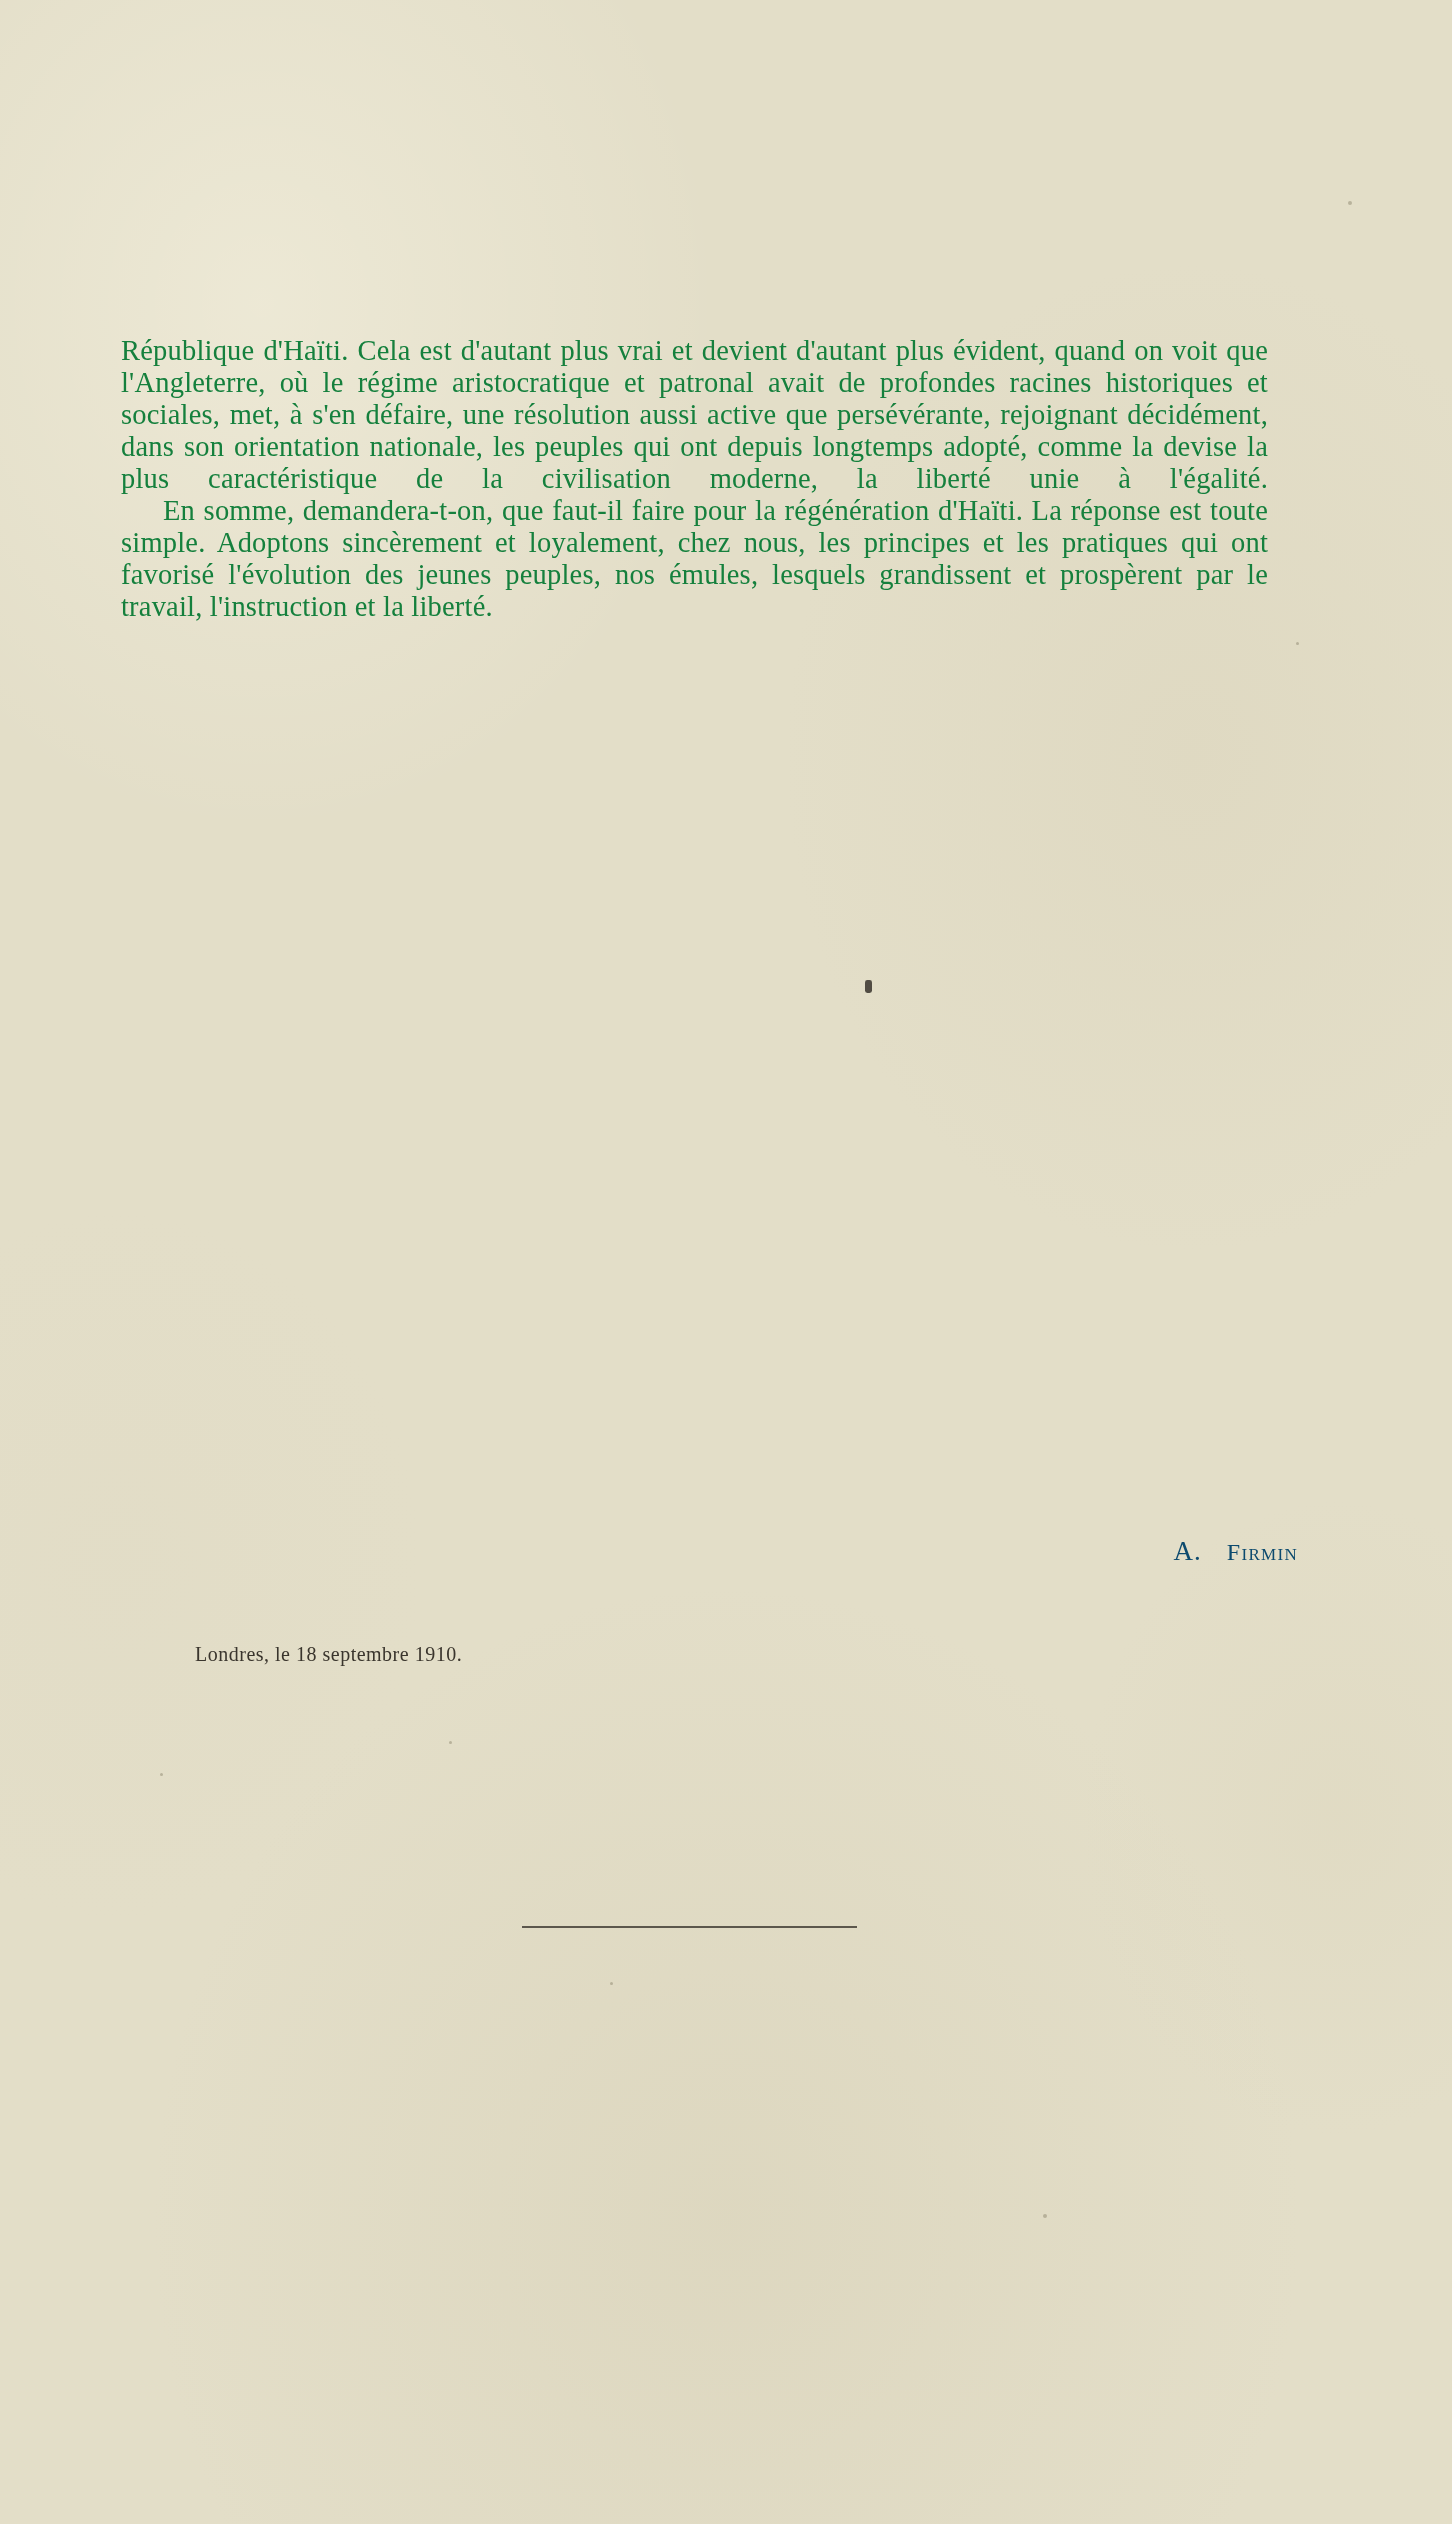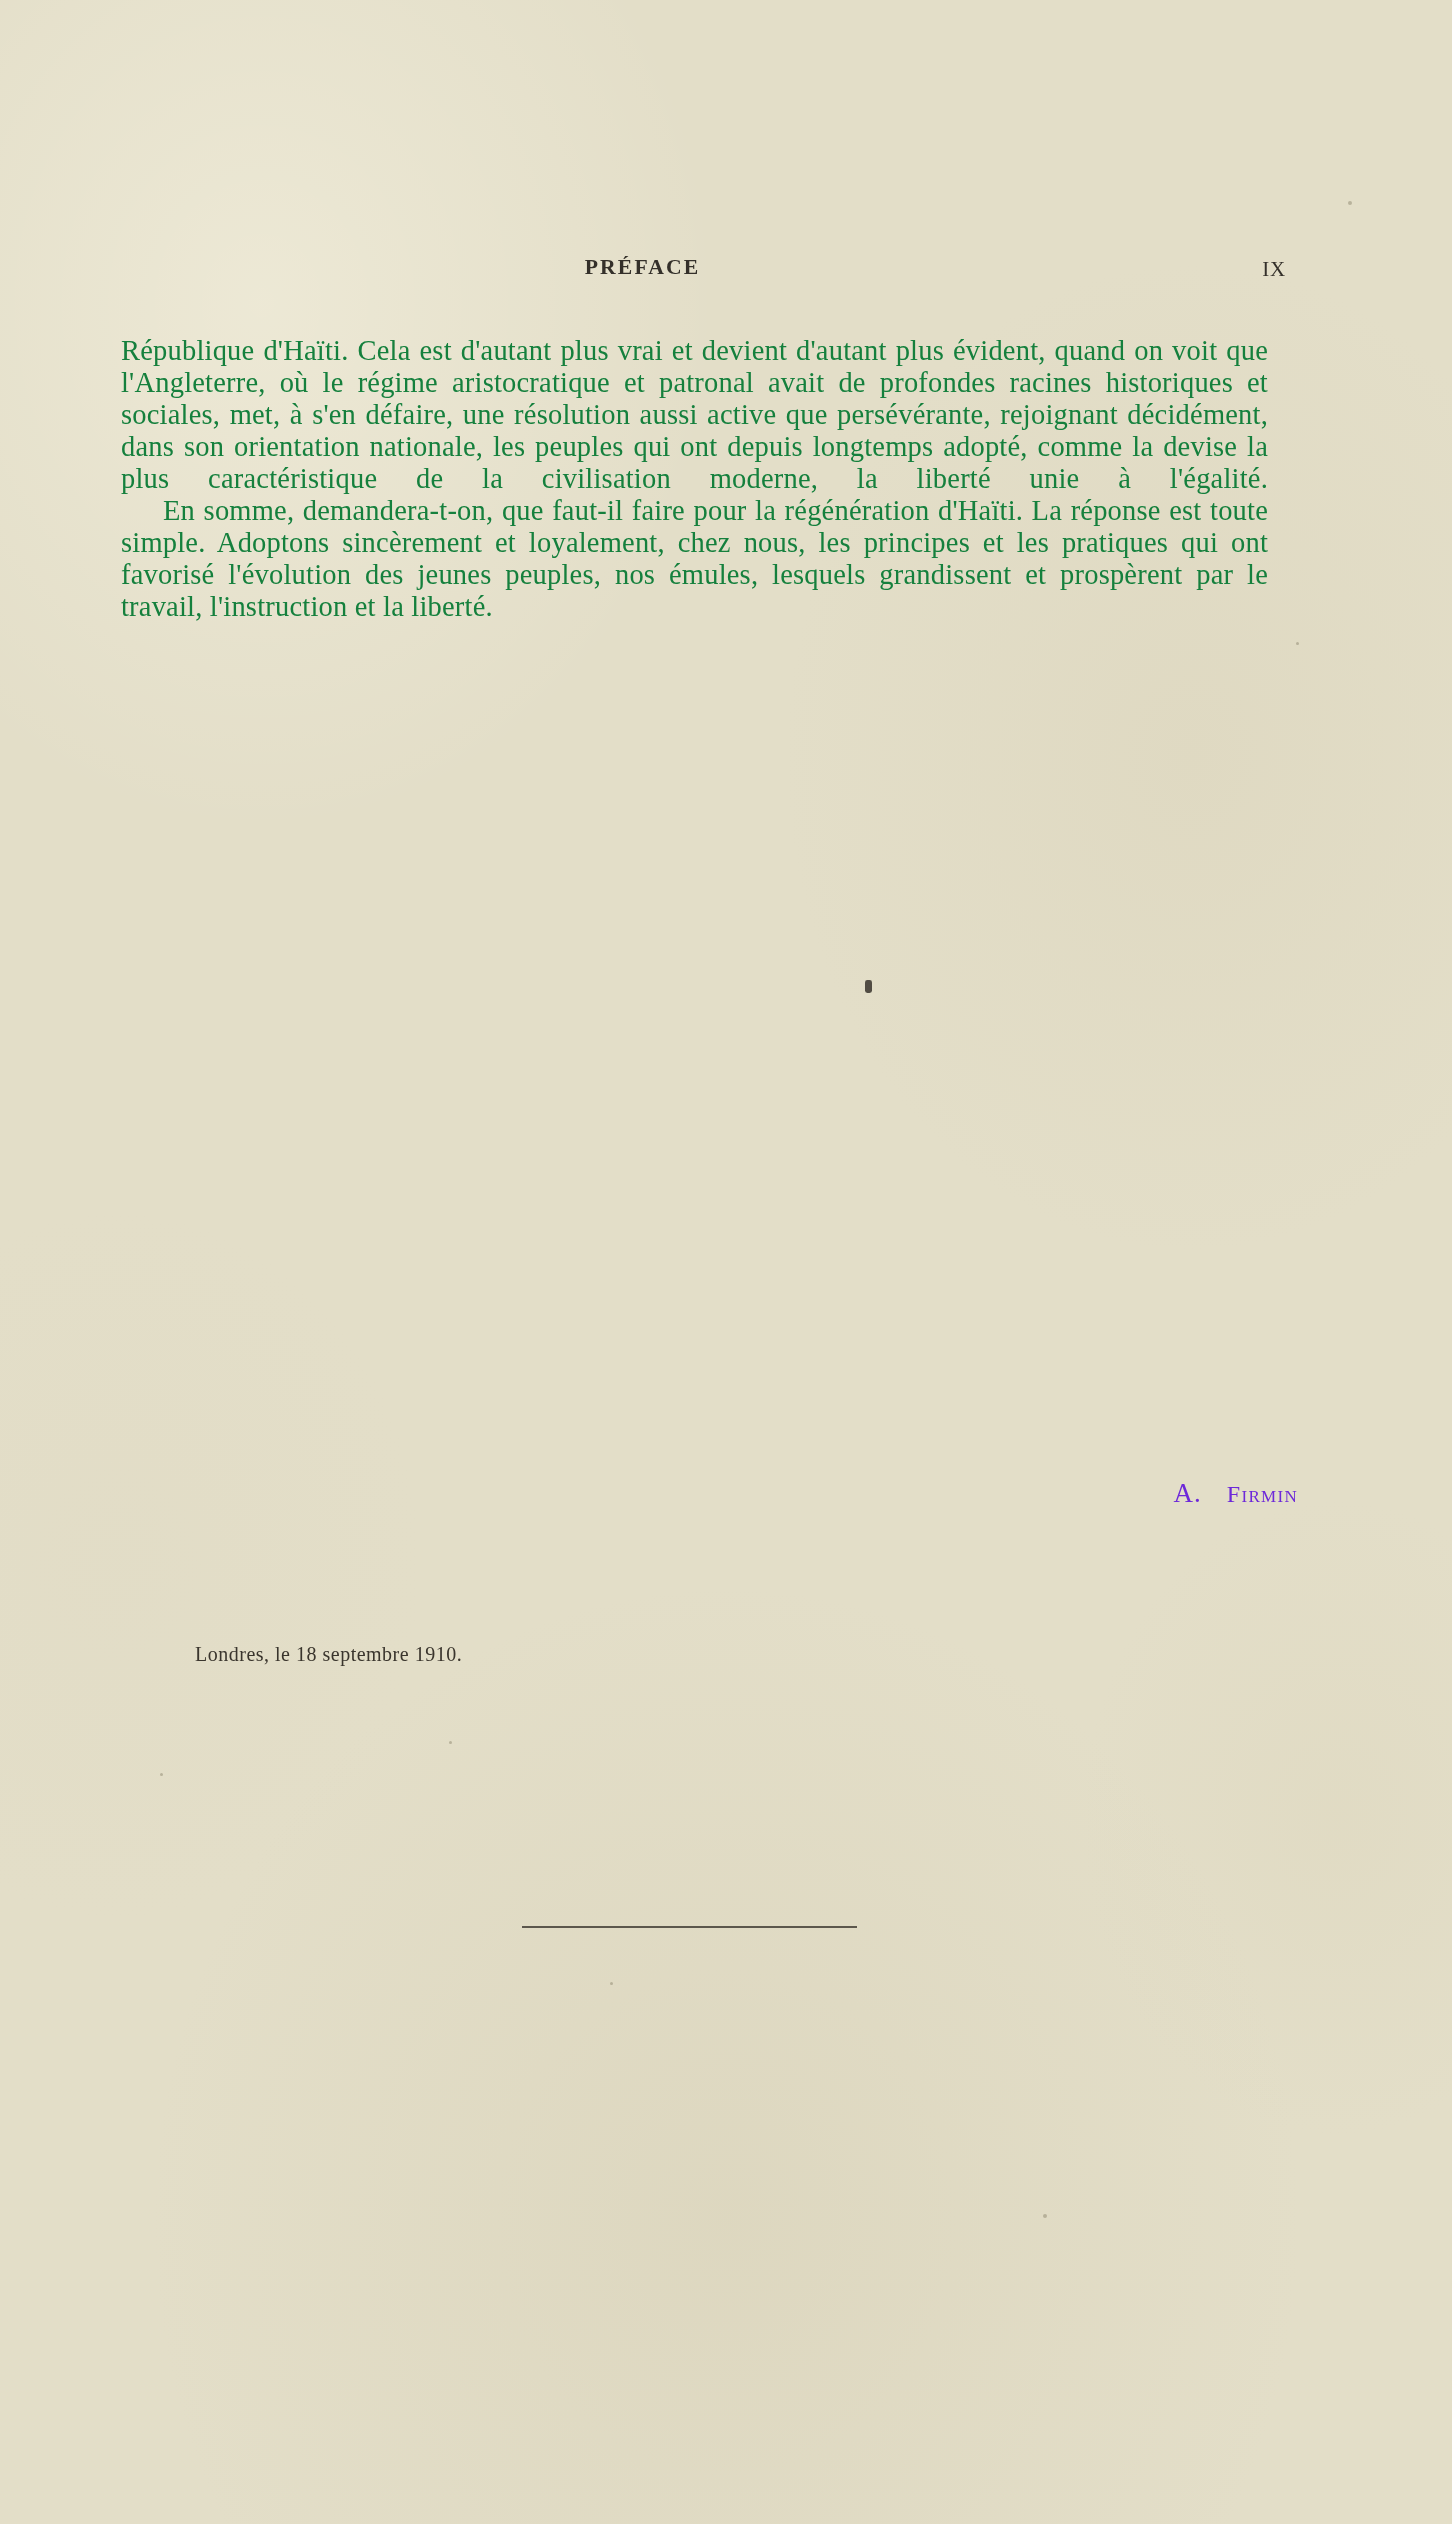--- a/index.html
+++ b/index.html
@@ -82,25 +82,25 @@
   }
   
   .justify-all {
     text-align-last: justify;
   }
   .last-line-left {
     text-align-last: left;
   }
   .signature {
     position: absolute;
-    top: 1478px;
+    top: 1536px;
     right: 155px;
     font-size: 27px;
     letter-spacing: 1px;
-    color: #6d28d9;
+    color: #0c4a6e;
   }
   .signature .small-caps {
     font-size: 24px;
     letter-spacing: 1.3px;
   }
   .sig-initial {
     font-size: 27px;
   }
   .dateline {
     position: absolute;
@@ -136,24 +136,20 @@
     opacity: 0.85;
   }
 </style>
 </head>
 <body>
 
 <div class="paper-texture"></div>
 
 <div class="page">
 
-  <div class="running-head">
-    <div class="head-title">PRÉFACE</div>
-    <div class="head-folio">IX</div>
-  </div>
 
   <div class="body-block">
     <p class="para first justify-all">République d'Haïti. Cela est d'autant plus vrai et devient d'autant plus évident, quand on voit que l'Angleterre, où le régime aristocratique et patronal avait de profondes racines historiques et sociales, met, à s'en défaire, une résolution aussi active que persévérante, rejoignant décidément, dans son orientation nationale, les peuples qui ont depuis longtemps adopté, comme la devise la plus caractéristique de la civilisation moderne, la liberté unie à l'égalité.</p>
     <p class="para second last-line-left">En somme, demandera-t-on, que faut-il faire pour la régénération d'Haïti. La réponse est toute simple. Adoptons sincèrement et loyalement, chez nous, les principes et les pratiques qui ont favorisé l'évolution des jeunes peuples, nos émules, lesquels grandissent et prospèrent par le travail, l'instruction et la liberté.</p>
   </div>
 
   <div class="mark-dot"></div>
 
   <div class="signature">
     <span class="sig-initial">A.</span>

